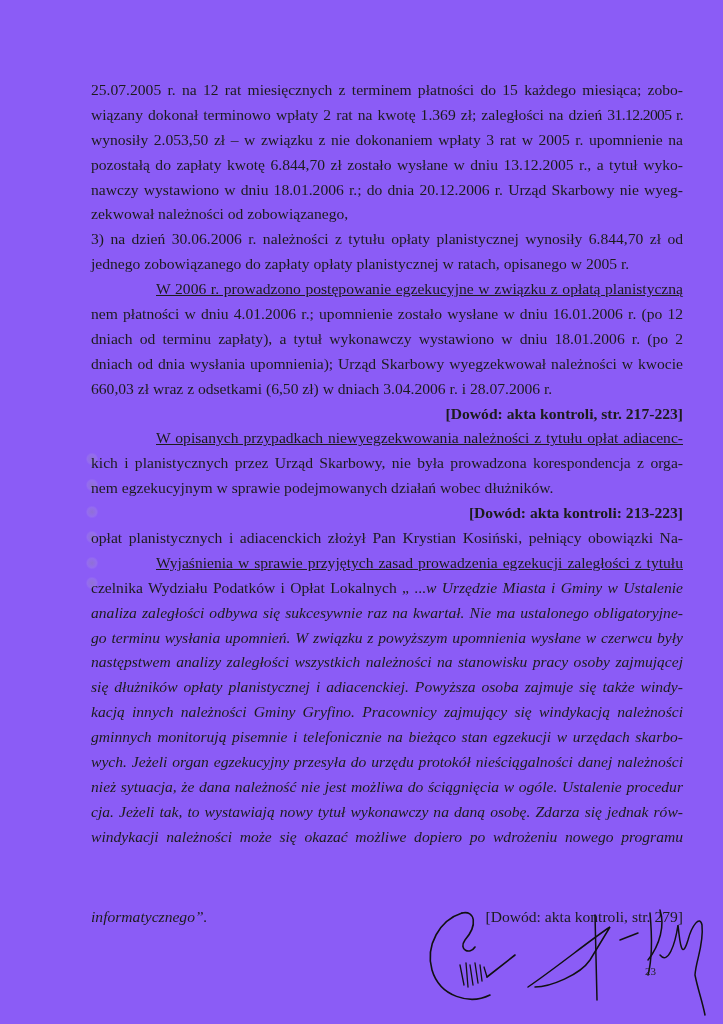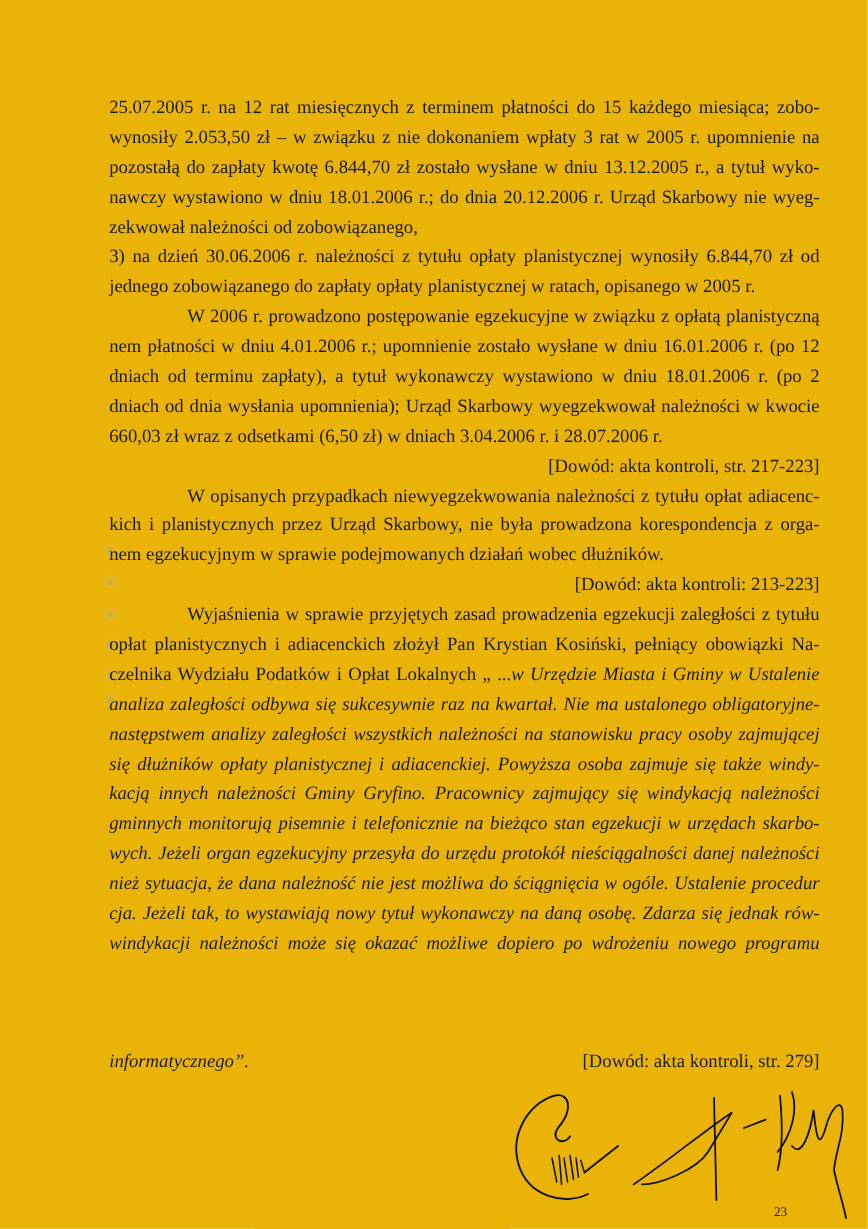--- a/index.html
+++ b/index.html
@@ -12,21 +12,21 @@
       height: 1024px;
       position: relative;
       overflow: hidden;
       font-family: "Liberation Serif", "DejaVu Serif", serif;
       color: #1c1c1c;
     }
     .page {
       position: absolute;
       left: 0; top: 0;
       width: 723px; height: 1024px;
-      background: #eab308;
+      background: #8b5cf6;
     }
     .text-block {
       position: absolute;
       left: 91px;
       top: 78px;
       width: 592px;
       font-size: 15.6px;
       line-height: 24.9px;
       text-align: justify;
     }
@@ -34,24 +34,26 @@
       display: block;
       white-space: nowrap;
       text-align-last: justify;
       height: 24.9px;
     }
     .line.last {
       text-align-last: left;
     }
     .line.indent {
       padding-left: 65px;
+      text-decoration: underline;
     }
     .line.right {
       text-align: right;
       text-align-last: right;
+      font-weight: bold;
     }
     .it { font-style: italic; }
     .cond { letter-spacing: -0.6px; }
     .speckle {
       position: absolute;
       left: 86px;
       width: 12px;
       height: 14px;
       border-radius: 50%;
       background: radial-gradient(circle, rgba(150,150,150,0.35) 0%, rgba(200,200,200,0.15) 50%, rgba(255,255,255,0) 70%);
@@ -63,71 +65,72 @@
       width: 300px;
       height: 115px;
     }
     .page-number {
       position: absolute;
       left: 645px;
       top: 965px;
       font-size: 11px;
       font-family: "Liberation Serif", serif;
       color: #222;
-      margin-top: 39px;
     }
     .evidence-overlap {
       position: absolute;
     }
   </style>
 </head>
 <body>
 
 <div class="page">
 
   <div class="speckle" style="top:452px;"></div>
   <div class="speckle" style="top:478px;"></div>
   <div class="speckle" style="top:505px;"></div>
   <div class="speckle" style="top:530px;"></div>
   <div class="speckle" style="top:556px;"></div>
   <div class="speckle" style="top:576px;"></div>
 
   <div class="text-block" id="text-block">
       <span class="line"><span>25.07.2005 r. na 12 rat miesięcznych z terminem płatności do 15 każdego miesiąca; zobo-</span></span>
+      <span class="line"><span>wiązany dokonał terminowo wpłaty 2 rat na kwotę 1.369 zł; zaległości na dzień </span><span class="cond">31.12.2005 r.</span></span>
       <span class="line"><span>wynosiły 2.053,50 zł – w związku z nie dokonaniem wpłaty 3 rat w 2005 r. upomnienie na</span></span>
       <span class="line"><span>pozostałą do zapłaty kwotę 6.844,70 zł zostało wysłane w dniu 13.12.2005 r., a tytuł wyko-</span></span>
       <span class="line"><span>nawczy wystawiono w dniu 18.01.2006 r.; do dnia 20.12.2006 r. Urząd Skarbowy nie wyeg-</span></span>
       <span class="line last"><span>zekwował należności od zobowiązanego,</span></span>
       <span class="line"><span>3) na dzień 30.06.2006 r. należności z tytułu opłaty planistycznej wynosiły 6.844,70 zł od</span></span>
       <span class="line last"><span>jednego zobowiązanego do zapłaty opłaty planistycznej w ratach, opisanego w 2005 r.</span></span>
       <span class="line indent"><span>W 2006 r. prowadzono postępowanie egzekucyjne w związku z opłatą planistyczną</span></span>
       <span class="line"><span>nem płatności w dniu 4.01.2006 r.; upomnienie zostało wysłane w dniu 16.01.2006 r. (po 12</span></span>
       <span class="line"><span>dniach od terminu zapłaty), a tytuł wykonawczy wystawiono w dniu 18.01.2006 r. (po 2</span></span>
       <span class="line"><span>dniach od dnia wysłania upomnienia); Urząd Skarbowy wyegzekwował należności w kwocie</span></span>
       <span class="line last"><span>660,03 zł wraz z odsetkami (6,50 zł) w dniach 3.04.2006 r. i 28.07.2006 r.</span></span>
       <span class="line right"><span>[Dowód: akta kontroli, str. 217-223]</span></span>
       <span class="line indent"><span>W opisanych przypadkach niewyegzekwowania należności z tytułu opłat adiacenc-</span></span>
       <span class="line"><span>kich i planistycznych przez Urząd Skarbowy, nie była prowadzona korespondencja z orga-</span></span>
       <span class="line last"><span>nem egzekucyjnym w sprawie podejmowanych działań wobec dłużników.</span></span>
       <span class="line right"><span>[Dowód: akta kontroli: 213-223]</span></span>
+      <span class="line"><span>opłat planistycznych i adiacenckich złożył Pan Krystian Kosiński, pełniący obowiązki Na-</span></span>
       <span class="line indent"><span>Wyjaśnienia w sprawie przyjętych zasad prowadzenia egzekucji zaległości z tytułu</span></span>
-      <span class="line"><span>opłat planistycznych i adiacenckich złożył Pan Krystian Kosiński, pełniący obowiązki Na-</span></span>
       <span class="line"><span>czelnika Wydziału Podatków i Opłat Lokalnych „ ...</span><span class="it">w Urzędzie Miasta i Gminy w Ustalenie</span></span>
       <span class="line"><span class="it">analiza zaległości odbywa się sukcesywnie raz na kwartał. Nie ma ustalonego obligatoryjne-</span></span>
+      <span class="line"><span class="it">go terminu wysłania upomnień. W związku z powyższym upomnienia wysłane w czerwcu były</span></span>
       <span class="line"><span class="it">następstwem analizy zaległości wszystkich należności na stanowisku pracy osoby zajmującej</span></span>
       <span class="line"><span class="it">się dłużników opłaty planistycznej i adiacenckiej. Powyższa osoba zajmuje się także windy-</span></span>
       <span class="line"><span class="it">kacją innych należności Gminy Gryfino. Pracownicy zajmujący się windykacją należności</span></span>
       <span class="line"><span class="it">gminnych monitorują pisemnie i telefonicznie na bieżąco stan egzekucji w urzędach skarbo-</span></span>
       <span class="line"><span class="it">wych. Jeżeli organ egzekucyjny przesyła do urzędu protokół nieściągalności danej należności</span></span>
       <span class="line"><span class="it">nież sytuacja, że dana należność nie jest możliwa do ściągnięcia w ogóle. Ustalenie procedur</span></span>
       <span class="line"><span class="it">cja. Jeżeli tak, to wystawiają nowy tytuł wykonawczy na daną osobę. Zdarza się jednak rów-</span></span>
       <span class="line"><span class="it">windykacji należności może się okazać możliwe dopiero po wdrożeniu nowego programu</span></span>
     </div>
 
-  <div class="evidence-overlap" id="final-line" style="left:91px; top:873px; width:592px; font-size:15.6px; line-height:24.9px;">
+  <div class="evidence-overlap" id="final-line" style="left:91px; top:905px; width:592px; font-size:15.6px; line-height:24.9px;">
     <span class="it">informatycznego”.</span>
     <span style="position:absolute; right:0; top:0;">[Dowód: akta kontroli, str. 279]</span>
   </div>
 
   <svg class="signature-area" viewBox="0 0 300 115">
     <g fill="none" stroke="#111" stroke-width="1.6" stroke-linecap="round">
       <path d="M42 8 C 20 15, 5 40, 12 65 C 20 92, 50 100, 70 90"></path>
       <path d="M42 8 C 55 5, 58 20, 45 35 C 38 45, 50 50, 55 42"></path>
       <path d="M40 60 L 44 80 M 46 58 L 48 82 M 50 60 L 53 80 M 55 58 L 58 78 M 60 60 L 62 76 M 64 62 L 67 72" stroke-width="1.3"></path>
       <path d="M67 72 L 95 50"></path>

